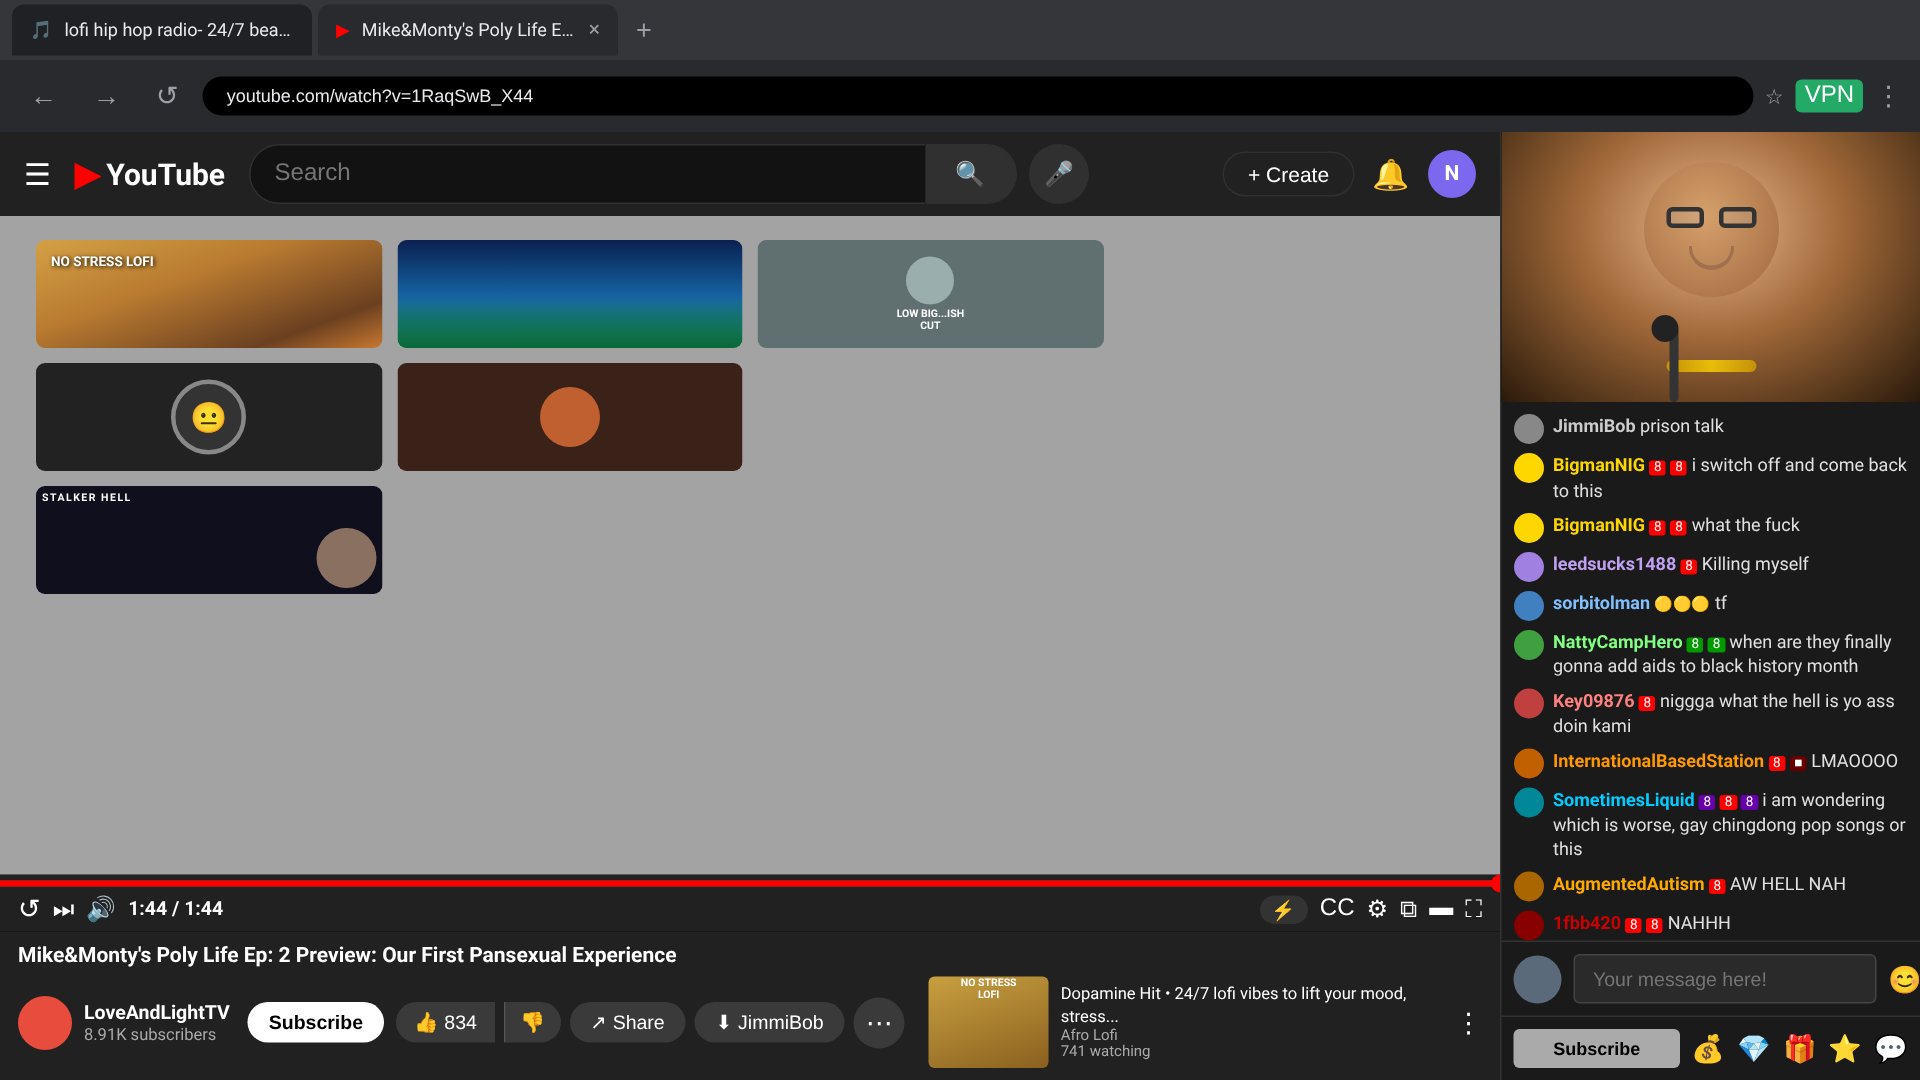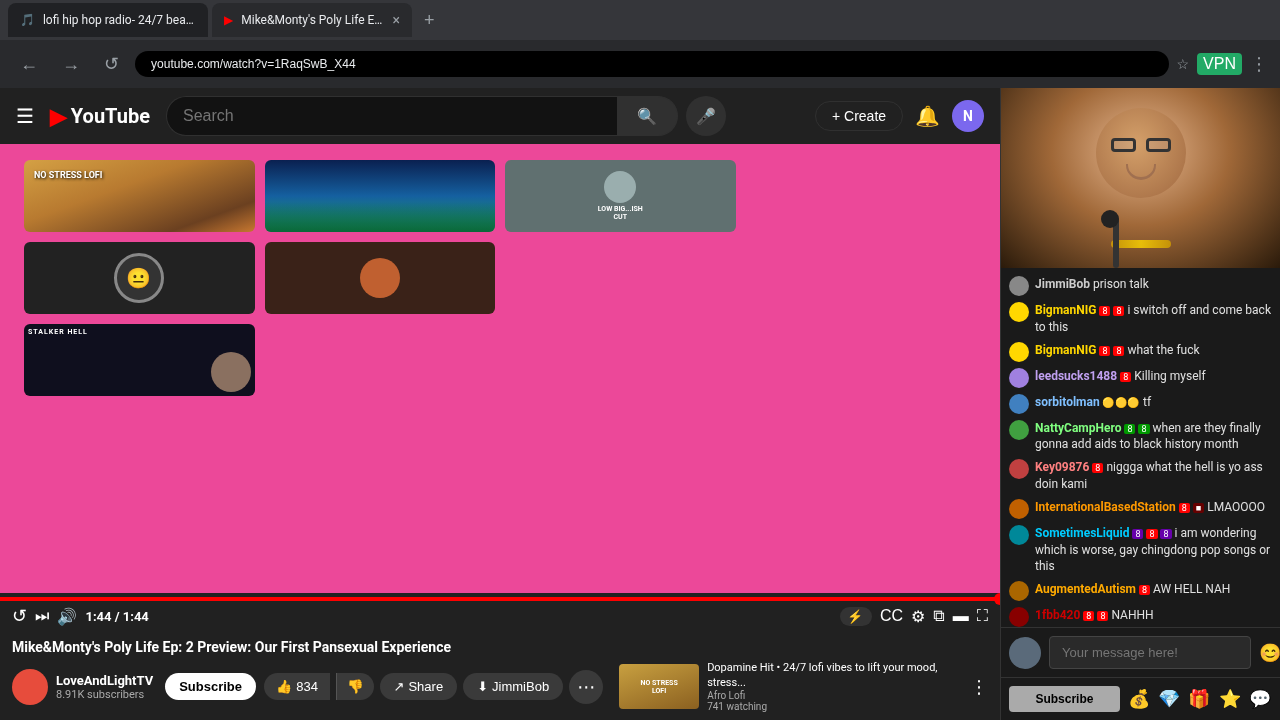--- a/index.html
+++ b/index.html
@@ -31,21 +31,21 @@
     .yt-search-bar { flex: 1; display: flex; align-items: center; max-width: 560px; }
     .yt-search-input { flex: 1; background: #121212; border: 1px solid #303030; border-right: none; border-radius: 20px 0 0 20px; color: #fff; padding: 8px 16px; font-size: 16px; outline: none; height: 40px; }
     .yt-search-btn { background: #303030; border: 1px solid #303030; border-left: none; border-radius: 0 20px 20px 0; color: #fff; padding: 0 20px; height: 40px; cursor: pointer; font-size: 16px; }
     .yt-mic-btn { background: #303030; border: none; border-radius: 50%; width: 40px; height: 40px; color: #fff; cursor: pointer; margin-left: 8px; font-size: 16px; }
     .yt-header-actions { display: flex; align-items: center; gap: 12px; margin-left: auto; }
     .yt-create-btn { background: none; border: 1px solid #303030; border-radius: 20px; color: #fff; padding: 6px 16px; font-size: 14px; cursor: pointer; display: flex; align-items: center; gap: 6px; }
     .yt-bell-btn { background: none; border: none; color: #fff; font-size: 20px; cursor: pointer; }
     .yt-avatar { width: 32px; height: 32px; background: #7b68ee; border-radius: 50%; display: flex; align-items: center; justify-content: center; font-size: 14px; font-weight: bold; }
 
     
-    .video-content { flex: 1; background: #ec4899; position: relative; overflow: hidden; }
+    .video-content { flex: 1; background: #a3a3a3; position: relative; overflow: hidden; }
     .ctrl-btn { background: none; border: none; color: #fff; font-size: 18px; cursor: pointer; }
     .time-display { color: #fff; font-size: 13px; font-weight: bold; }
     .ctrl-right-btn { background: none; border: none; color: #fff; font-size: 16px; cursor: pointer; }
 
     
     .stream-sidebar { width: 280px; background: #1a1a1a; display: flex; flex-direction: column; flex-shrink: 0; border-left: 1px solid #333; }
     .streamer-cam { width: 100%; height: 180px; background: #111; position: relative; overflow: hidden; }
 
     
     .chat-area { flex: 1; overflow-y: auto; padding: 8px; display: flex; flex-direction: column; gap: 6px; }
@@ -223,21 +223,21 @@
             <span>Share</span>
           </button>
           <button style="background:#3a3a3a; border:none; border-radius:20px; color:#fff; padding:6px 14px; font-size:13px; cursor:pointer; display:flex; align-items:center; gap:4px;">
             <span>⬇</span>
             <span>JimmiBob</span>
           </button>
           <button style="background:#3a3a3a; border:none; border-radius:50%; color:#fff; width:34px; height:34px; cursor:pointer; font-size:18px;">⋯</button>
         </div>
 
         <div style="display:flex; align-items:center; gap:8px; margin-left:8px;">
-          <div style="width:80px; height:45px; border-radius:4px; background:linear-gradient(160deg,#c8a040,#8b6020); flex-shrink:0; display:flex; align-items:center; justify-content:center;">
+          <div style="width:80px; height:61px; border-radius:4px; background:linear-gradient(160deg,#c8a040,#8b6020); flex-shrink:0; display:flex; align-items:flex-start; justify-content:center;">
             <span style="font-size:7px; color:#fff; font-weight:bold; text-align:center;">NO STRESS<br>LOFI</span>
           </div>
           <div>
             <div style="font-size:11px; color:#fff; line-height:1.3;">Dopamine Hit • 24/7 lofi vibes to lift your mood, stress...</div>
             <div style="font-size:10px; color:#aaa;">Afro Lofi</div>
             <div style="font-size:10px; color:#aaa;">741 watching</div>
           </div>
           <button style="background:none; border:none; color:#fff; cursor:pointer; font-size:18px;">⋮</button>
         </div>
       </div>

